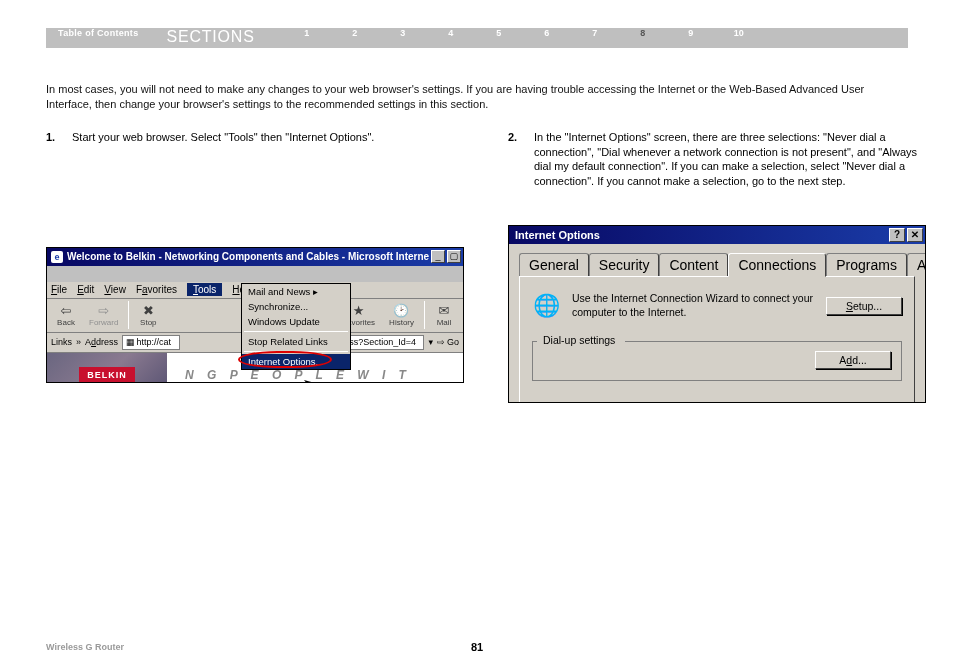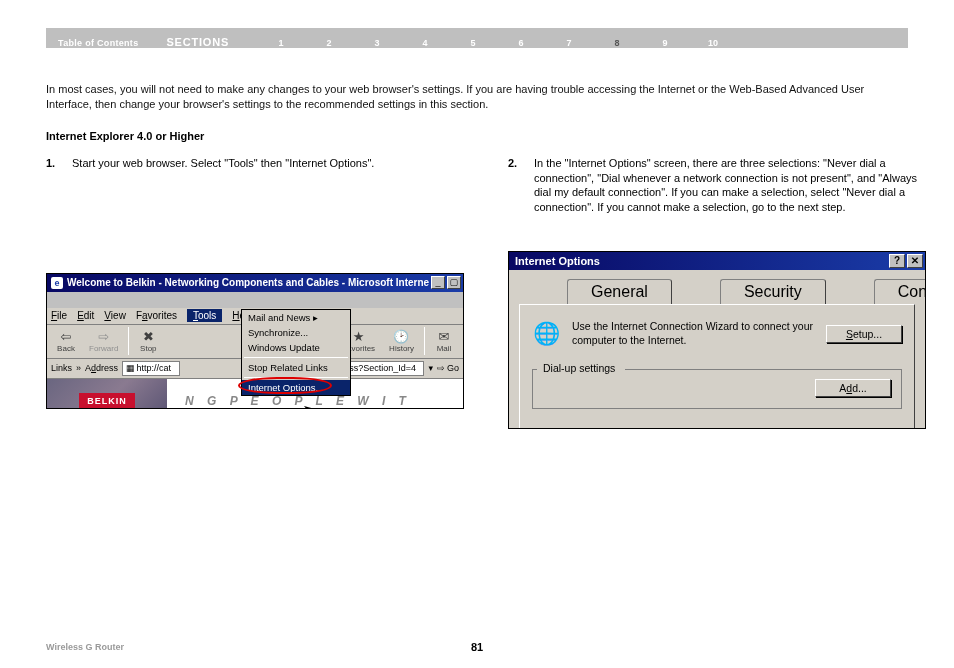--- a/index.html
+++ b/index.html
@@ -17,35 +17,35 @@
   .heading {
     font-size: 14px;
     font-weight: bold;
     letter-spacing: 0.3px;
     margin-bottom: 12px;
   }
   .navbar {
     background: #bfbfbf;
     height: 20px;
     display: flex;
-    align-items: flex-end;
+    align-items: flex-start;
     font-size: 9px;
     color: #fff;
     padding: 0 8px 0 4px;
   }
   .navbar .toc {
     font-weight: bold;
     letter-spacing: 0.3px;
     color: #fff;
     padding: 0 8px;
   }
   .navbar .sections {
-    font-weight: bold;
+    font-weight: normal;
     letter-spacing: 0.8px;
-    font-size: 11px;
+    font-size: 16px;
     color: #fff;
     padding: 0 28px 0 20px;
   }
   .navbar .num {
     width: 48px;
     text-align: center;
     font-weight: bold;
     color: #fff;
   }
   .navbar .num.active {
@@ -179,23 +179,22 @@
     width:16px; height:14px; background:#c0c0c0; border:1px solid #fff;
     border-right-color:#404040; border-bottom-color:#404040;
     margin-left:2px; font-size:10px; text-align:center; line-height:12px; color:#000; font-weight:bold;
   }
   .io-tabs {
     display:flex; padding:8px 10px 0 10px; gap:0;
   }
   .io-tab {
     background:#d4d0c8; border:1px solid #808080; border-bottom:none;
     border-top-left-radius:3px; border-top-right-radius:3px;
-    padding:3px 23px; font-size:16px; position:relative; top:1px;
+    padding:3px 9px; font-size:14px; position:relative; top:1px;
     border-right-color:#404040;
-    margin-left:48px;
   }
   .io-tab.active {
     background:#d4d0c8; border-bottom:1px solid #d4d0c8; z-index:2;
     border-top:1px solid #fff; border-left:1px solid #fff;
   }
   .io-panel {
     margin:0 10px 10px 10px; border:1px solid #fff; border-top-color:#fff;
     border-right-color:#404040; border-bottom-color:#404040;
     background:#d4d0c8; padding:14px 12px; height:128px; position:relative;
   }
@@ -250,21 +249,20 @@
     <span class="num">5</span>
     <span class="num">6</span>
     <span class="num">7</span>
     <span class="num active">8</span>
     <span class="num">9</span>
     <span class="num">10</span>
   </div>
 
   <div class="intro">In most cases, you will not need to make any changes to your web browser's settings. If you are having trouble accessing the Internet or the Web-Based Advanced User Interface, then change your browser's settings to the recommended settings in this section.</div>
 
-  <div class="subhead">Internet Explorer 4.0 or Higher</div>
 
   <div class="columns">
 
     <div class="col">
       <div class="step">
         <div class="n">1.</div>
         <div class="t">Start your web browser. Select "Tools" then "Internet Options".</div>
       </div>
 
       <div style="height:80px"></div>

